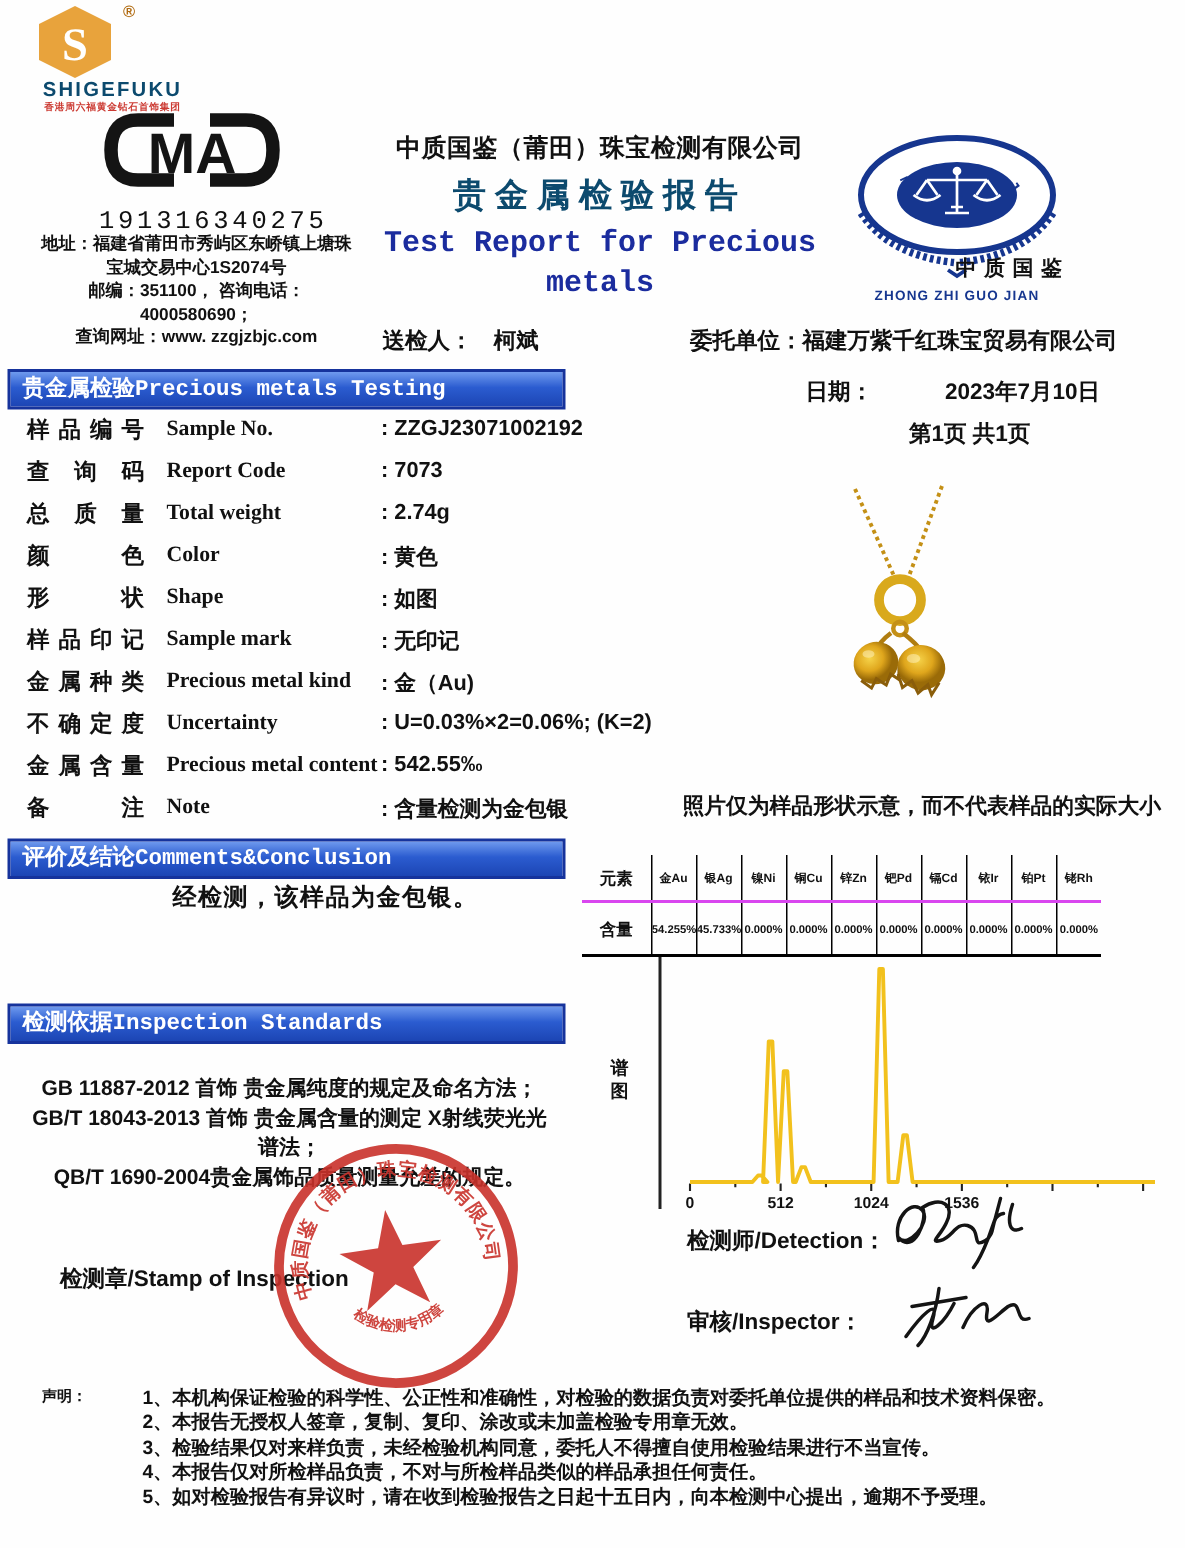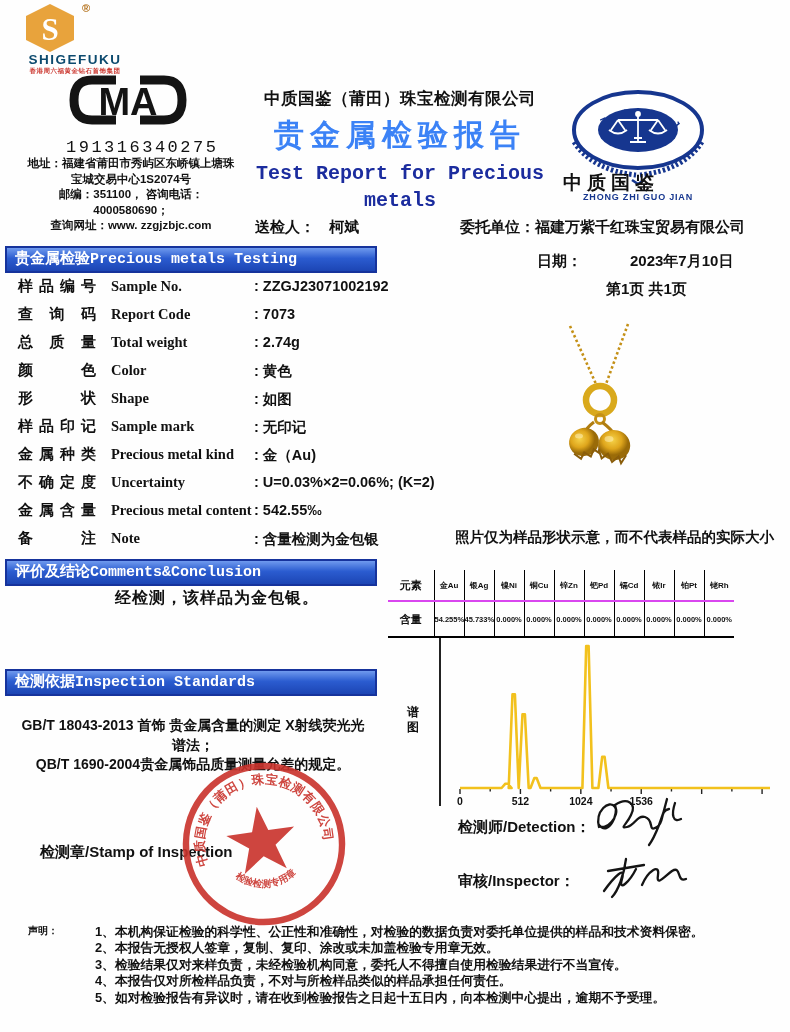--- a/index.html
+++ b/index.html
@@ -10,25 +10,25 @@
 
   
   .shige-name { color:#0c4a6e; font-weight:bold; font-size:13.5px; letter-spacing:1.5px; }
   .shige-tag  { color:#CC3B33; font-size:6.5px; font-weight:bold; letter-spacing:0.5px; }
   .cma-number { font-family:Liberation Mono, monospace; font-size:17px; letter-spacing:2.5px; }
 
   .addr { width:238px; text-align:center; font-weight:bold; font-size:11.5px; line-height:15.5px; }
 
   .title-block { width:330px; text-align:center; }
   .company-name { font-size:16.5px; font-weight:bold; letter-spacing:0.5px; }
-  .report-title-cn { color:#3b82f6; font-size:30px; font-weight:bold; letter-spacing:6px; margin-top:5px; }
+  .report-title-cn { color:#0c4a6e; font-size:22px; font-weight:bold; letter-spacing:6px; margin-top:5px; }
   .report-title-en { color:#1B2C9E; font-family:"Liberation Mono", monospace; font-weight:bold;
                      font-size:20px; line-height:27px; margin-top:4px; }
 
-  .zzgj-cn { width:150px; text-align:left; font-size:19px; font-weight:bold; letter-spacing:5px; }
+  .zzgj-cn { width:150px; text-align:right; font-size:14px; font-weight:bold; letter-spacing:5px; }
   .zzgj-en { width:150px; text-align:center; font-size:9px; font-weight:bold; color:#16368F; letter-spacing:0.8px; }
 
   .line15 { font-size:15px; font-weight:bold; white-space:nowrap; }
 
   
   .section-bar { position:absolute; left:5px; width:372px; height:27px;
                  background:linear-gradient(180deg,#6F9AEE 0%, #2B5CD0 45%, #1C45B4 100%);
                  border:2px solid #16339C; color:#fff; font-family:"Liberation Mono", monospace;
                  font-weight:bold; font-size:15px; line-height:23px; padding-left:8px; white-space:nowrap; }
 
@@ -255,20 +255,21 @@
           <td>0.000%</td>
           <td>0.000%</td>
           <td>0.000%</td>
         </tr>
       </tbody>
     </table>
 
   <div class="section-bar" style="top:669px;">检测依据Inspection Standards</div>
 
   <div class="abs standards" style="left:6px; top:716px;">
+    <div>GB 11887-2012 首饰 贵金属纯度的规定及命名方法；</div>
     <div>GB/T 18043-2013 首饰 贵金属含量的测定 X射线荧光光</div>
     <div>谱法；</div>
     <div>QB/T 1690-2004贵金属饰品质量测量允差的规定。</div>
   </div>
 
   <svg id="spectrum-svg" class="abs" style="left:395px; top:638px;" width="395" height="174" viewBox="0 0 395 174">
     <line x1="45" y1="0" x2="45" y2="168" stroke="#222" stroke-width="2"></line>
   <text x="12" y="78" font-size="12" font-weight="bold" fill="#111"><tspan x="12" y="78">谱</tspan><tspan x="12" y="93">图</tspan></text>
       <line x1="65" y1="151" x2="65" y2="156" stroke="#222" stroke-width="1.4"></line>
       <line x1="95.208" y1="151" x2="95.208" y2="153.5" stroke="#222" stroke-width="1.4"></line>

